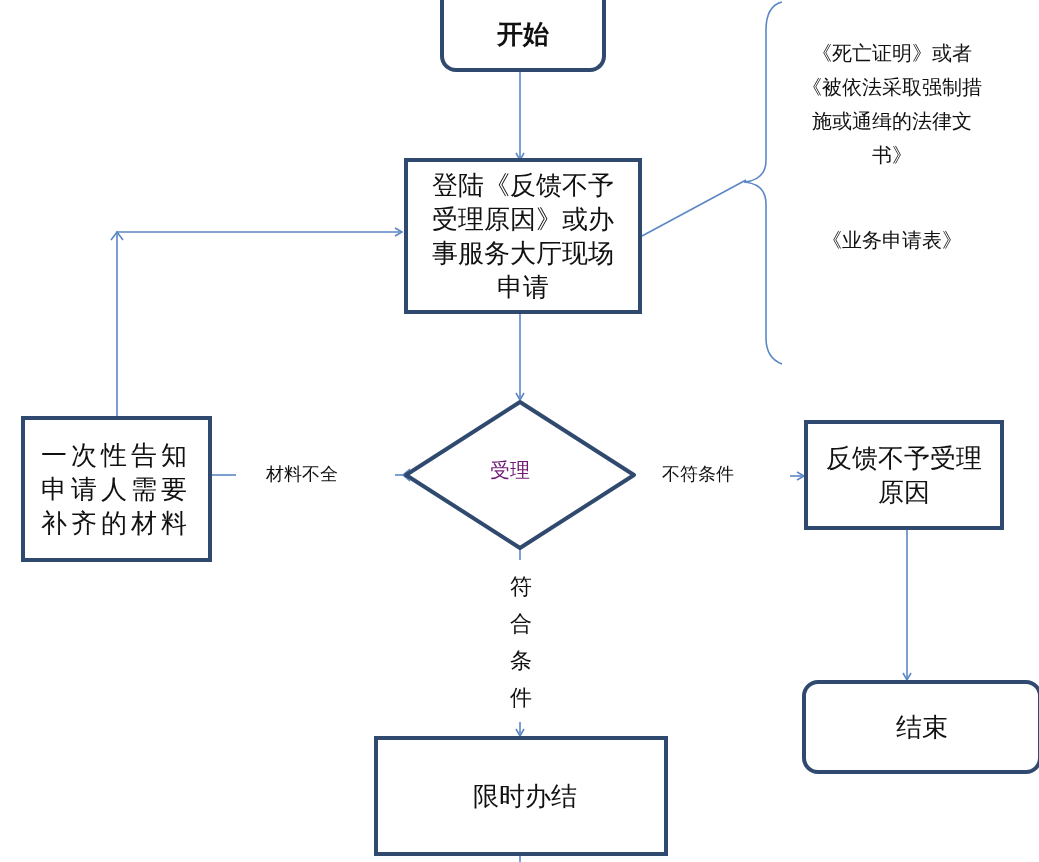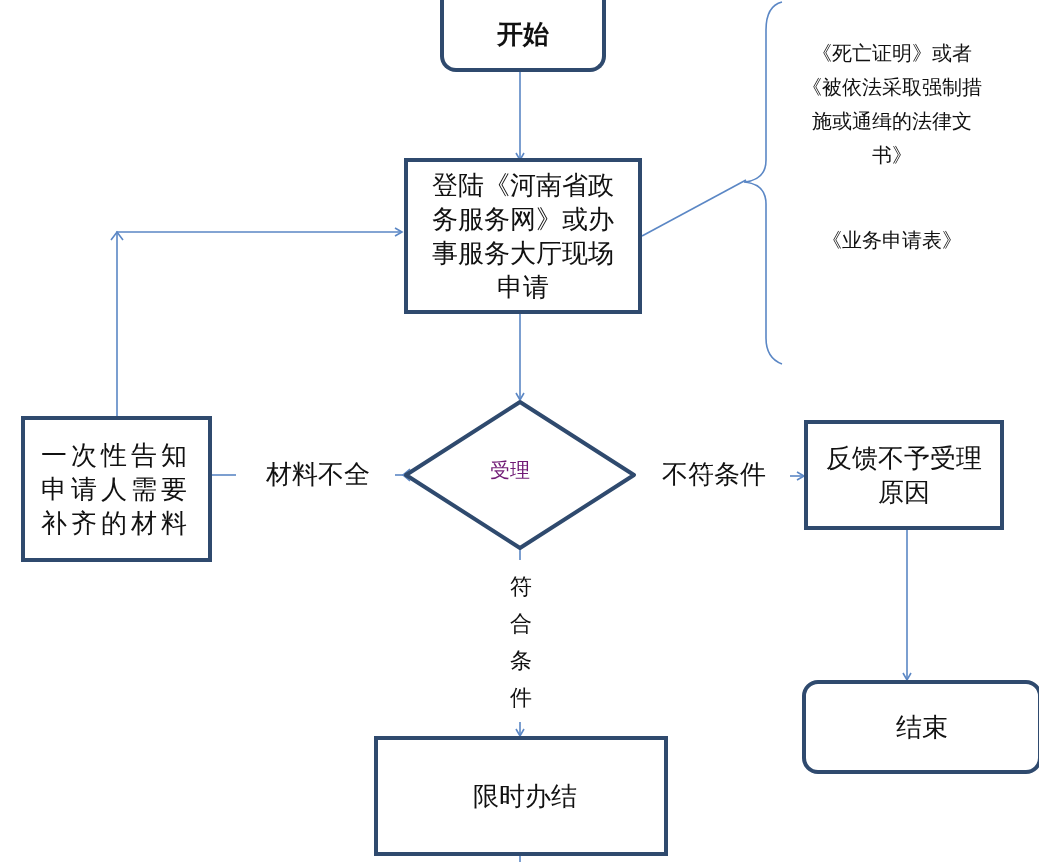--- a/index.html
+++ b/index.html
@@ -4,21 +4,21 @@
   <style>
     html, body { margin: 0; padding: 0; background: #ffffff; }
     body { width: 1039px; height: 862px; position: relative; overflow: hidden;
            font-family: "DejaVu Sans", "Liberation Sans", sans-serif; color: #111; }
     svg.diagram { position: absolute; left: 0; top: 0; width: 1039px; height: 862px; }
     .node { position: absolute; box-sizing: border-box; background: #fff;
             border: 4px solid #2f4a6e; display: flex; align-items: center; justify-content: center;
             text-align: center; font-size: 26px; line-height: 34px; }
     .rounded { border-radius: 16px; }
     .bold { font-weight: bold; }
-    .label { position: absolute; font-size: 26px; line-height: 28px; white-space: nowrap; text-align: right; }
+    .label { position: absolute; font-size: 18px; line-height: 28px; white-space: nowrap; text-align: right; }
     .vlabel { position: absolute; font-size: 22px; line-height: 37px; width: 30px; text-align: center; }
     .note { position: absolute; font-size: 20px; line-height: 34px; text-align: center; white-space: pre-line; }
     .diamond-text { position: absolute; font-family: Liberation Serif, serif;
                     font-size: 20px; color: #701a75; }
   </style>
 </head>
 <body>
 
 <svg class="diagram" viewBox="0 0 1039 862">
   <defs>
@@ -52,21 +52,21 @@
   <path d="M782,2 Q766,6 766,30 L766,160 Q766,180 744,182 Q766,184 766,204 L766,338 Q766,358 782,364" fill="none" stroke="#5b87c5" stroke-width="1.6"></path>
 
   <polygon points="520,402 634,475 520,548 406,475" fill="#ffffff" stroke="#2f4a6e" stroke-width="4" stroke-linejoin="round"></polygon>
 </svg>
 
 <div class="node rounded bold" style="left:440px; top:0px; width:166px; height:72px; border-top:none; border-radius:0 0 16px 16px;">
   <span>开始</span>
 </div>
 
 <div class="node" style="left:404px; top:158px; width:238px; height:156px; padding:0 14px;">
-  <span>登陆《河南省政务服务网》或办事服务大厅现场申请</span>
+  <span>登陆《反馈不予受理原因》或办事服务大厅现场申请</span>
 </div>
 
 <span class="diamond-text" style="left:490px; top:457px;">受理</span>
 
 <div class="node" style="left:21px; top:416px; width:191px; height:146px; padding:6px 16px; justify-content:flex-start; text-align:left; letter-spacing:4px;">
   <span>一次性告知申请人需要补齐的材料</span>
 </div>
 
 <span class="label" style="left:266px; top:460px;">材料不全</span>
 

